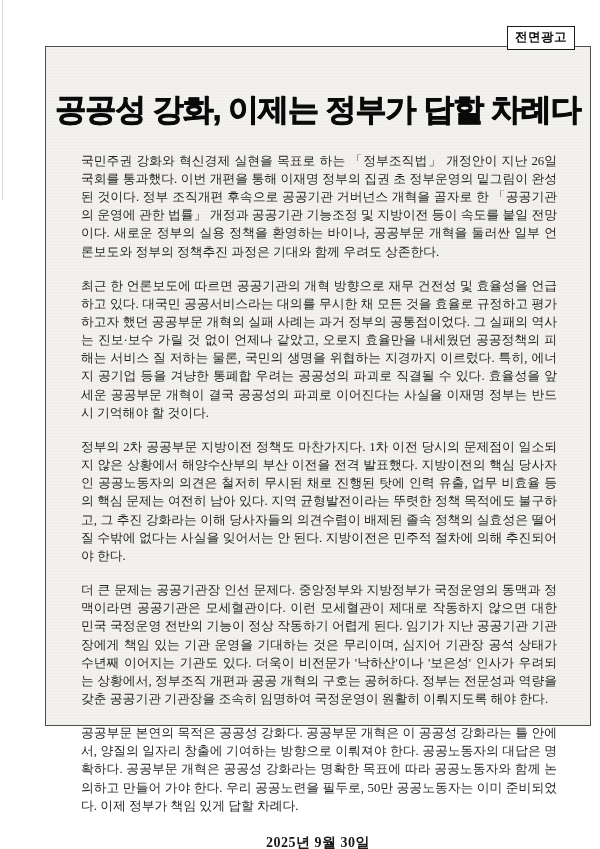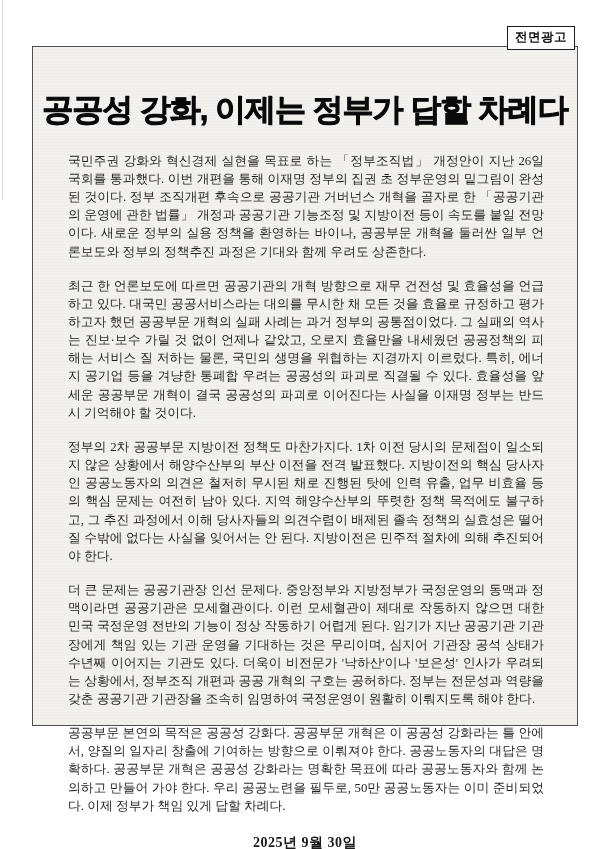--- a/index.html
+++ b/index.html
@@ -28,21 +28,21 @@
     font-family: "Liberation Sans", sans-serif;
     font-size: 12.5px;
     font-weight: 600;
     color: #111;
     letter-spacing: 0.5px;
     z-index: 2;
     margin-left: 8px;
   }
   .ad-box {
     position: absolute;
-    left: 32px;
+    left: 45px;
     top: 46px;
     width: 546px;
     height: 680px;
     box-sizing: border-box;
     border: 1.5px solid #4f4f4f;
     background: #f2f1ee;
     background-image: linear-gradient(0deg, rgba(0,0,0,0.012) 50%, rgba(255,255,255,0.015) 50%);
     background-size: 3px 3px;
   }
   .ad-title {
@@ -83,20 +83,20 @@
 
 <div class="ad-badge">전면광고</div>
 
 <div class="ad-box">
 
   <h1 class="ad-title">공공성 강화, 이제는 정부가 답할 차례다</h1>
 
   <div class="ad-body">
     <p>국민주권 강화와 혁신경제 실현을 목표로 하는 「정부조직법」 개정안이 지난 26일 국회를 통과했다. 이번 개편을 통해 이재명 정부의 집권 초 정부운영의 밑그림이 완성된 것이다. 정부 조직개편 후속으로 공공기관 거버넌스 개혁을 골자로 한 「공공기관의 운영에 관한 법률」 개정과 공공기관 기능조정 및 지방이전 등이 속도를 붙일 전망이다. 새로운 정부의 실용 정책을 환영하는 바이나, 공공부문 개혁을 둘러싼 일부 언론보도와 정부의 정책추진 과정은 기대와 함께 우려도 상존한다.</p>
     <p>최근 한 언론보도에 따르면 공공기관의 개혁 방향으로 재무 건전성 및 효율성을 언급하고 있다. 대국민 공공서비스라는 대의를 무시한 채 모든 것을 효율로 규정하고 평가하고자 했던 공공부문 개혁의 실패 사례는 과거 정부의 공통점이었다. 그 실패의 역사는 진보·보수 가릴 것 없이 언제나 같았고, 오로지 효율만을 내세웠던 공공정책의 피해는 서비스 질 저하는 물론, 국민의 생명을 위협하는 지경까지 이르렀다. 특히, 에너지 공기업 등을 겨냥한 통폐합 우려는 공공성의 파괴로 직결될 수 있다. 효율성을 앞세운 공공부문 개혁이 결국 공공성의 파괴로 이어진다는 사실을 이재명 정부는 반드시 기억해야 할 것이다.</p>
-    <p>정부의 2차 공공부문 지방이전 정책도 마찬가지다. 1차 이전 당시의 문제점이 일소되지 않은 상황에서 해양수산부의 부산 이전을 전격 발표했다. 지방이전의 핵심 당사자인 공공노동자의 의견은 철저히 무시된 채로 진행된 탓에 인력 유출, 업무 비효율 등의 핵심 문제는 여전히 남아 있다. 지역 해양수산부의 뚜렷한 정책 목적에도 불구하고, 그 추진 과정에서 이해 당사자들의 의견수렴이 배제된 졸속 정책의 실효성은 떨어질 수밖에 없다는 사실을 잊어서는 안 된다. 지방이전은 민주적 절차에 의해 추진되어야 한다.</p>
+    <p>정부의 2차 공공부문 지방이전 정책도 마찬가지다. 1차 이전 당시의 문제점이 일소되지 않은 상황에서 해양수산부의 부산 이전을 전격 발표했다. 지방이전의 핵심 당사자인 공공노동자의 의견은 철저히 무시된 채로 진행된 탓에 인력 유출, 업무 비효율 등의 핵심 문제는 여전히 남아 있다. 지역 균형발전이라는 뚜렷한 정책 목적에도 불구하고, 그 추진 강화라는 이해 당사자들의 의견수렴이 배제된 졸속 정책의 실효성은 떨어질 수밖에 없다는 사실을 잊어서는 안 된다. 지방이전은 민주적 절차에 의해 추진되어야 한다.</p>
     <p>더 큰 문제는 공공기관장 인선 문제다. 중앙정부와 지방정부가 국정운영의 동맥과 정맥이라면 공공기관은 모세혈관이다. 이런 모세혈관이 제대로 작동하지 않으면 대한민국 국정운영 전반의 기능이 정상 작동하기 어렵게 된다. 임기가 지난 공공기관 기관장에게 책임 있는 기관 운영을 기대하는 것은 무리이며, 심지어 기관장 공석 상태가 수년째 이어지는 기관도 있다. 더욱이 비전문가 '낙하산'이나 '보은성' 인사가 우려되는 상황에서, 정부조직 개편과 공공 개혁의 구호는 공허하다. 정부는 전문성과 역량을 갖춘 공공기관 기관장을 조속히 임명하여 국정운영이 원활히 이뤄지도록 해야 한다.</p>
     <p>공공부문 본연의 목적은 공공성 강화다. 공공부문 개혁은 이 공공성 강화라는 틀 안에서, 양질의 일자리 창출에 기여하는 방향으로 이뤄져야 한다. 공공노동자의 대답은 명확하다. 공공부문 개혁은 공공성 강화라는 명확한 목표에 따라 공공노동자와 함께 논의하고 만들어 가야 한다. 우리 공공노련을 필두로, 50만 공공노동자는 이미 준비되었다. 이제 정부가 책임 있게 답할 차례다.</p>
   </div>
 
   <div class="ad-date">2025년 9월 30일</div>
 
 </div>
 
 </body></html>

